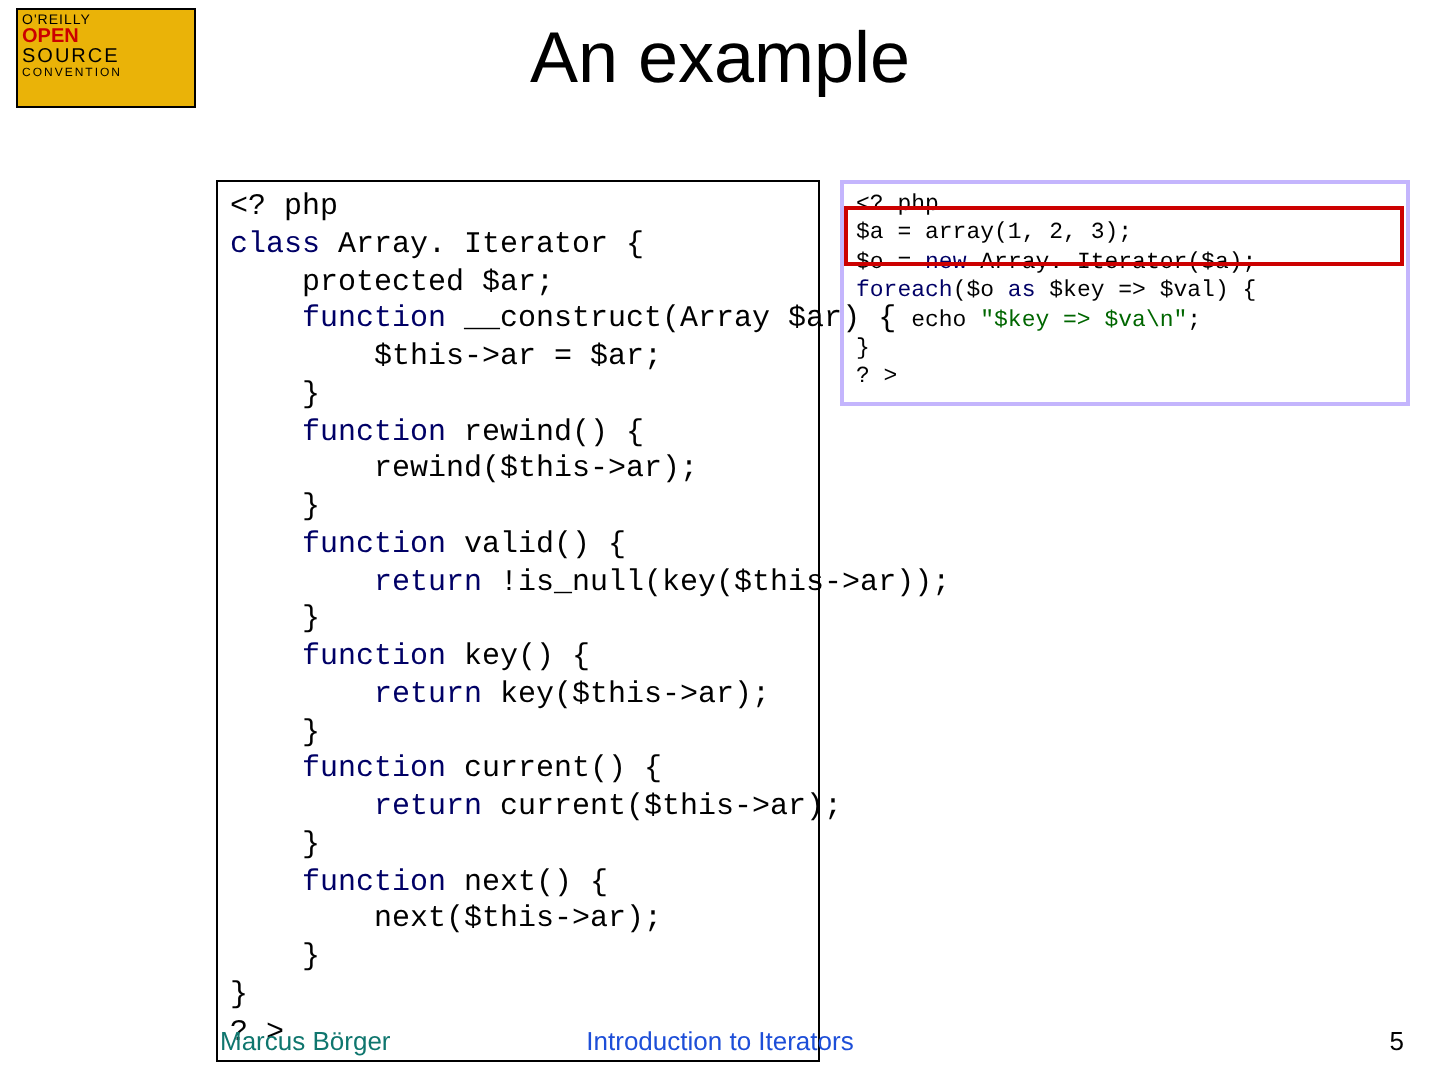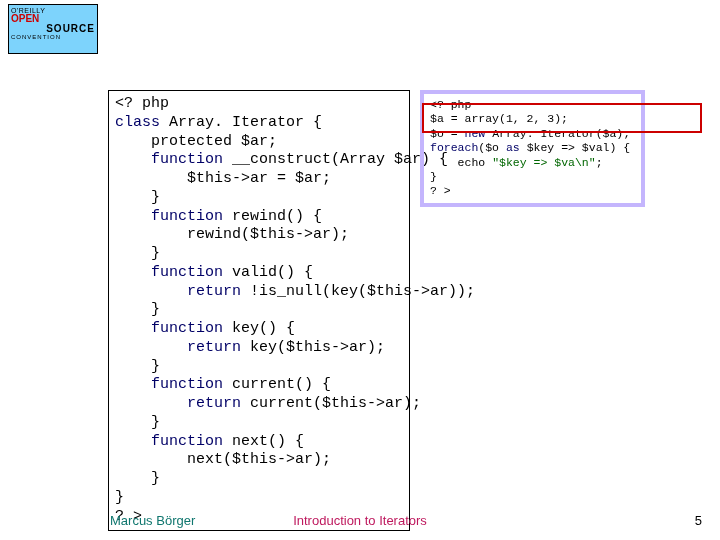--- a/index.html
+++ b/index.html
@@ -16,29 +16,29 @@
     height: 100%;
     position: relative;
   }
   .logo-oreilly {
     position: absolute;
     top: 4px;
     left: 8px;
     width: 90px;
     height: 50px;
     border: 1px solid #000;
-    background: #7dd3fc;
+    background: #eab308;
     font-size: 8px;
     line-height: 1;
     padding: 2px;
   }
   .logo-oreilly .top { font-size: 7px; letter-spacing: 0.5px; }
   .logo-oreilly .mid { font-weight: bold; font-size: 10px; color: #000; }
   .logo-oreilly .mid .red { color: #c00; }
-  .logo-oreilly .source { font-weight: bold; font-size: 10px; letter-spacing: 1px; text-align: right; }
+  .logo-oreilly .source { font-weight: normal; font-size: 10px; letter-spacing: 1px; }
   .logo-oreilly .conv { font-size: 6px; letter-spacing: 1px; }
   .title {
     position: absolute;
     top: 8px;
     left: 0;
     width: 100%;
     text-align: center;
     font-size: 36px;
     font-weight: normal;
     font-family: Verdana, Arial, sans-serif;
@@ -54,22 +54,22 @@
     font-family: "Courier New", monospace;
     font-size: 15px;
     line-height: 1.25;
     white-space: pre;
     color: #000;
   }
   .code-right {
     position: absolute;
     top: 90px;
     left: 420px;
-    width: 225px;
-    border: 4px solid #c4b5fd;
+    width: 285px;
+    border: 2px solid #c4b5fd;
     padding: 4px 6px;
     font-family: "Courier New", monospace;
     font-size: 11.5px;
     line-height: 1.25;
     white-space: pre;
     color: #000;
   }
   .kw { color: #006; }
   .str { color: #060; }
   .highlight-box {
@@ -86,21 +86,21 @@
     font-size: 13px;
     color: #0f766e;
   }
   .footer-title {
     position: absolute;
     bottom: 12px;
     left: 0;
     width: 100%;
     text-align: center;
     font-size: 13px;
-    color: #be185d;
+    color: #1d4ed8;
   }
   .page-num {
     position: absolute;
     bottom: 12px;
     right: 18px;
     font-size: 13px;
     color: #000;
   }
   .php-logo {
     position: absolute;
@@ -116,20 +116,21 @@
 
 <div class="slide">
 
   <div class="logo-oreilly">
     <div class="top">O'REILLY</div>
     <div class="mid"><span class="red">OPEN</span></div>
     <div class="source">SOURCE</div>
     <div class="conv">CONVENTION</div>
   </div>
 
+  <h1 class="title">An example</h1>
 
   <div class="code-left"><span>&lt;? php</span>
 <span class="kw">class</span><span> Array. Iterator {</span>
 <span>    protected $ar;</span>
 <span class="kw">    function</span><span> __construct(Array $ar) {</span>
 <span>        $this-&gt;ar = $ar;</span>
 <span>    }</span>
 <span class="kw">    function</span><span> rewind() {</span>
 <span>        rewind($this-&gt;ar);</span>
 <span>    }</span>

